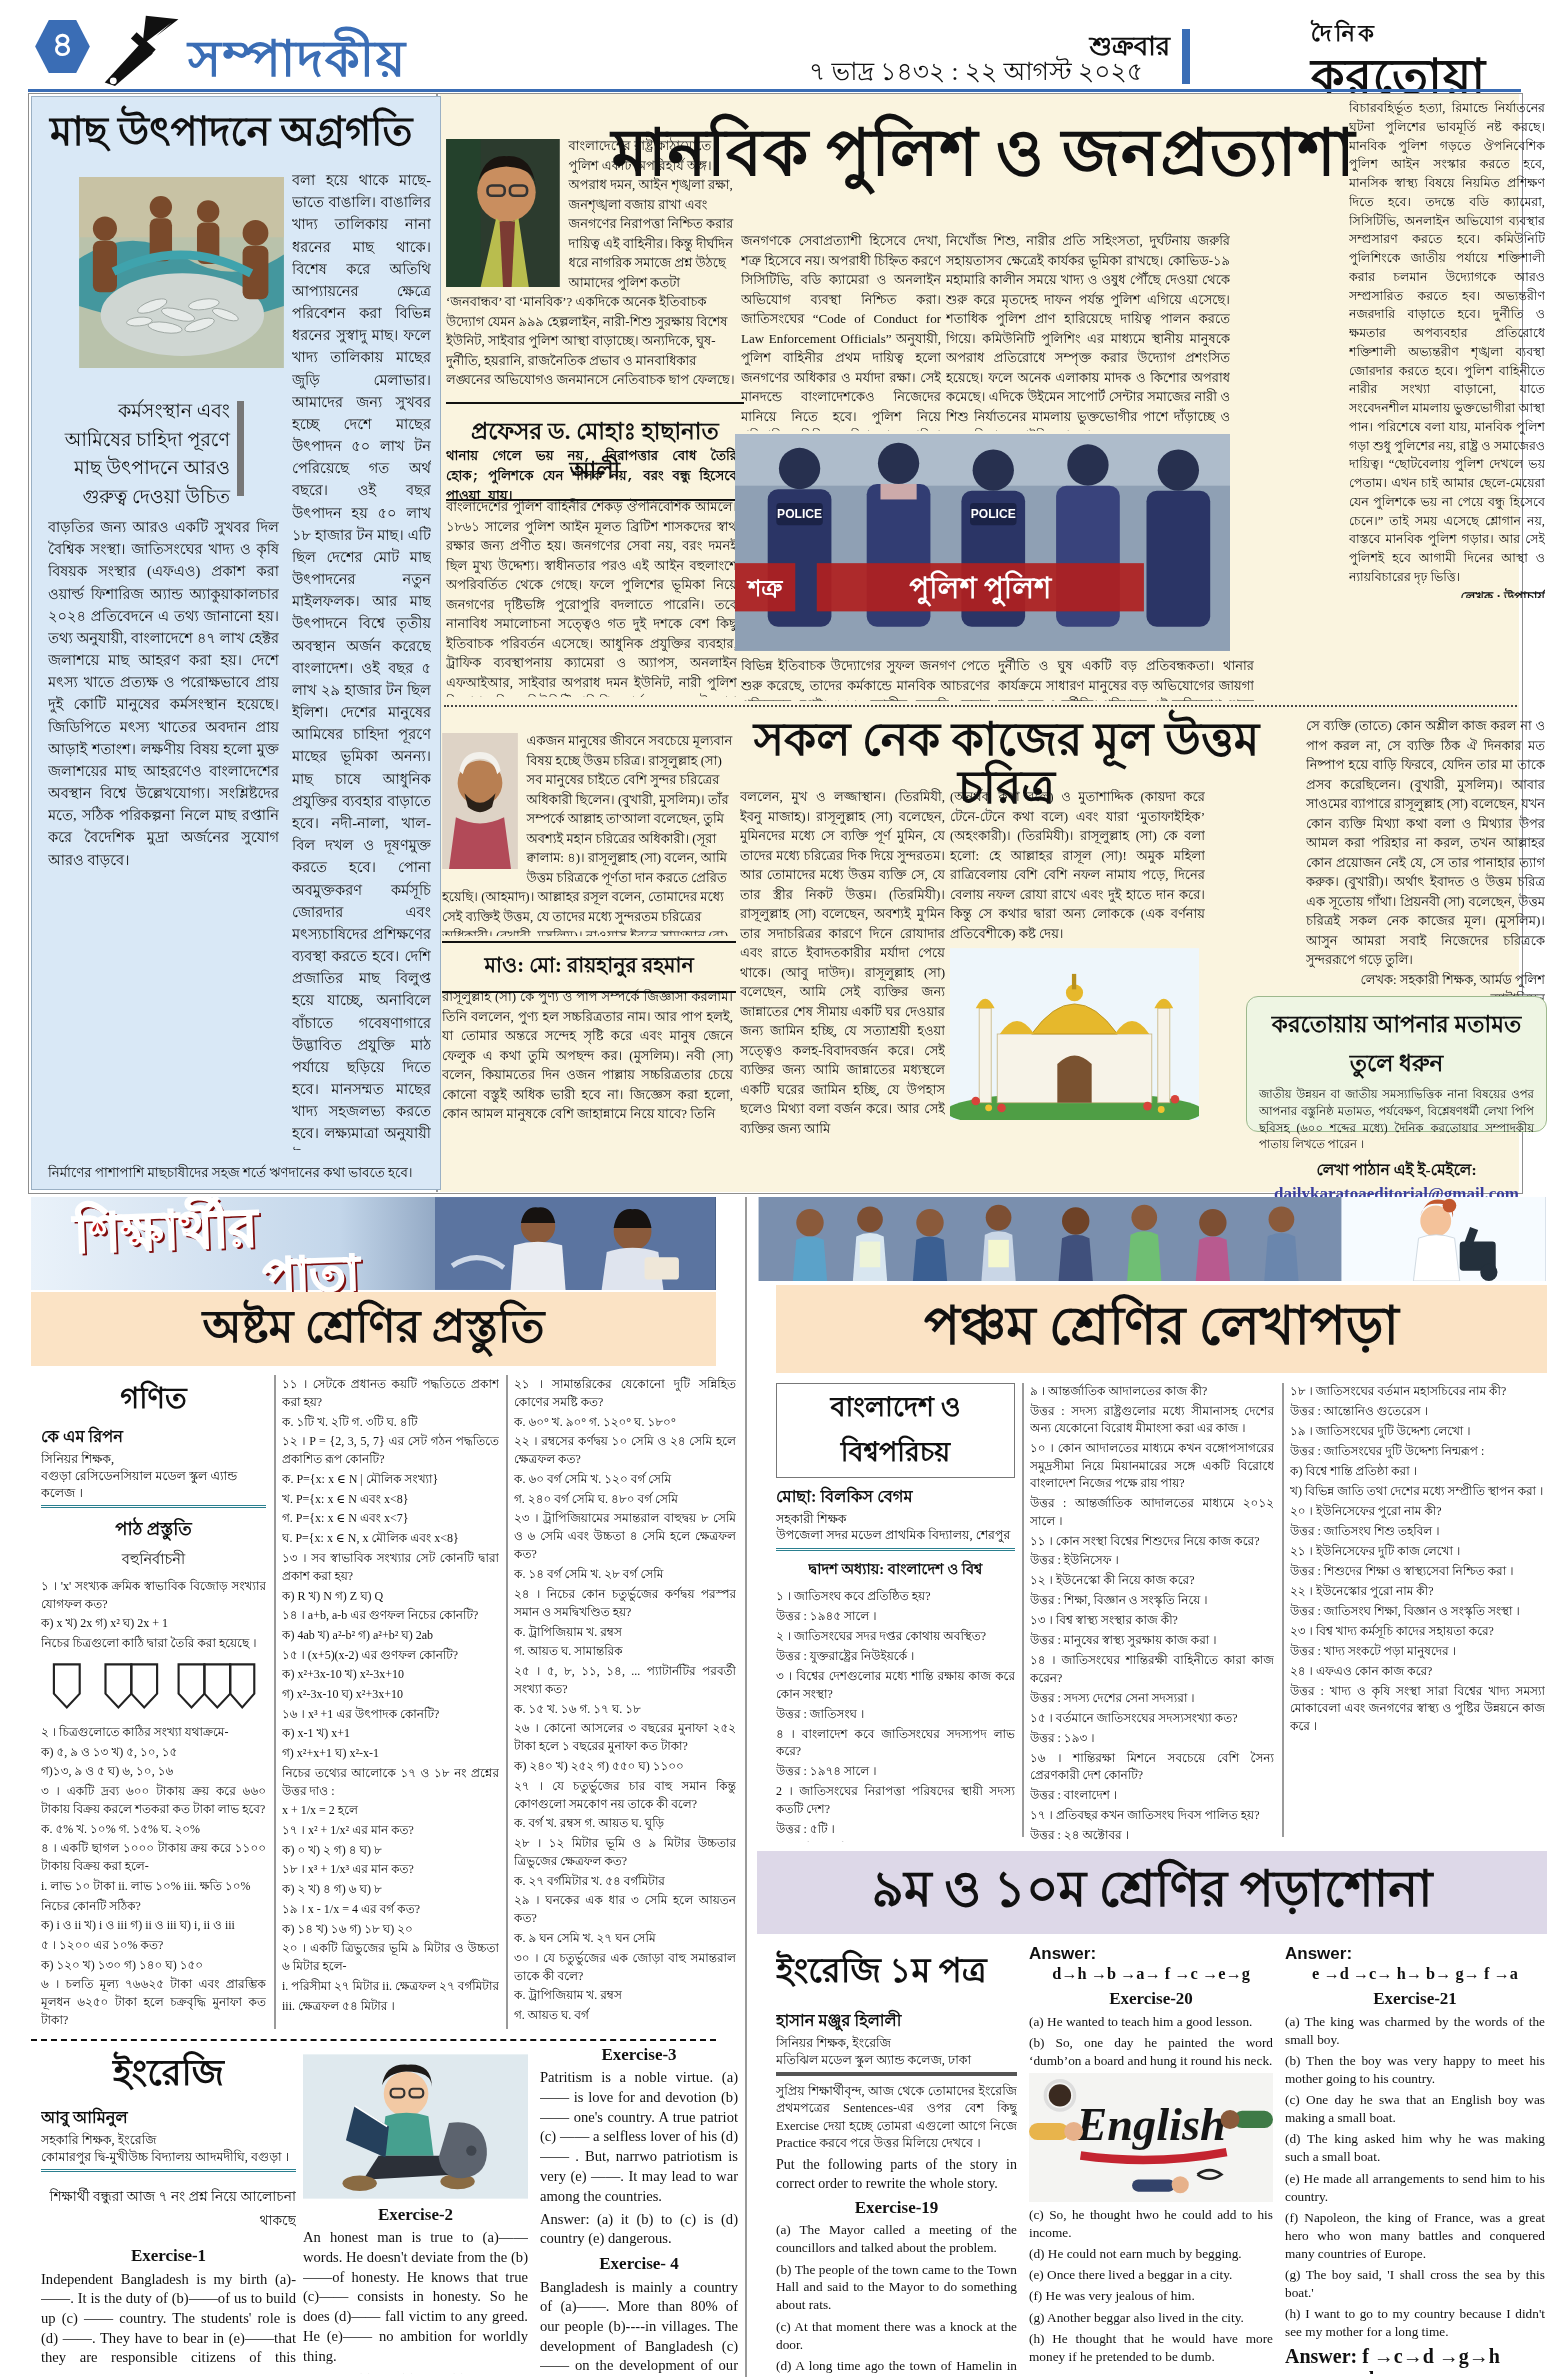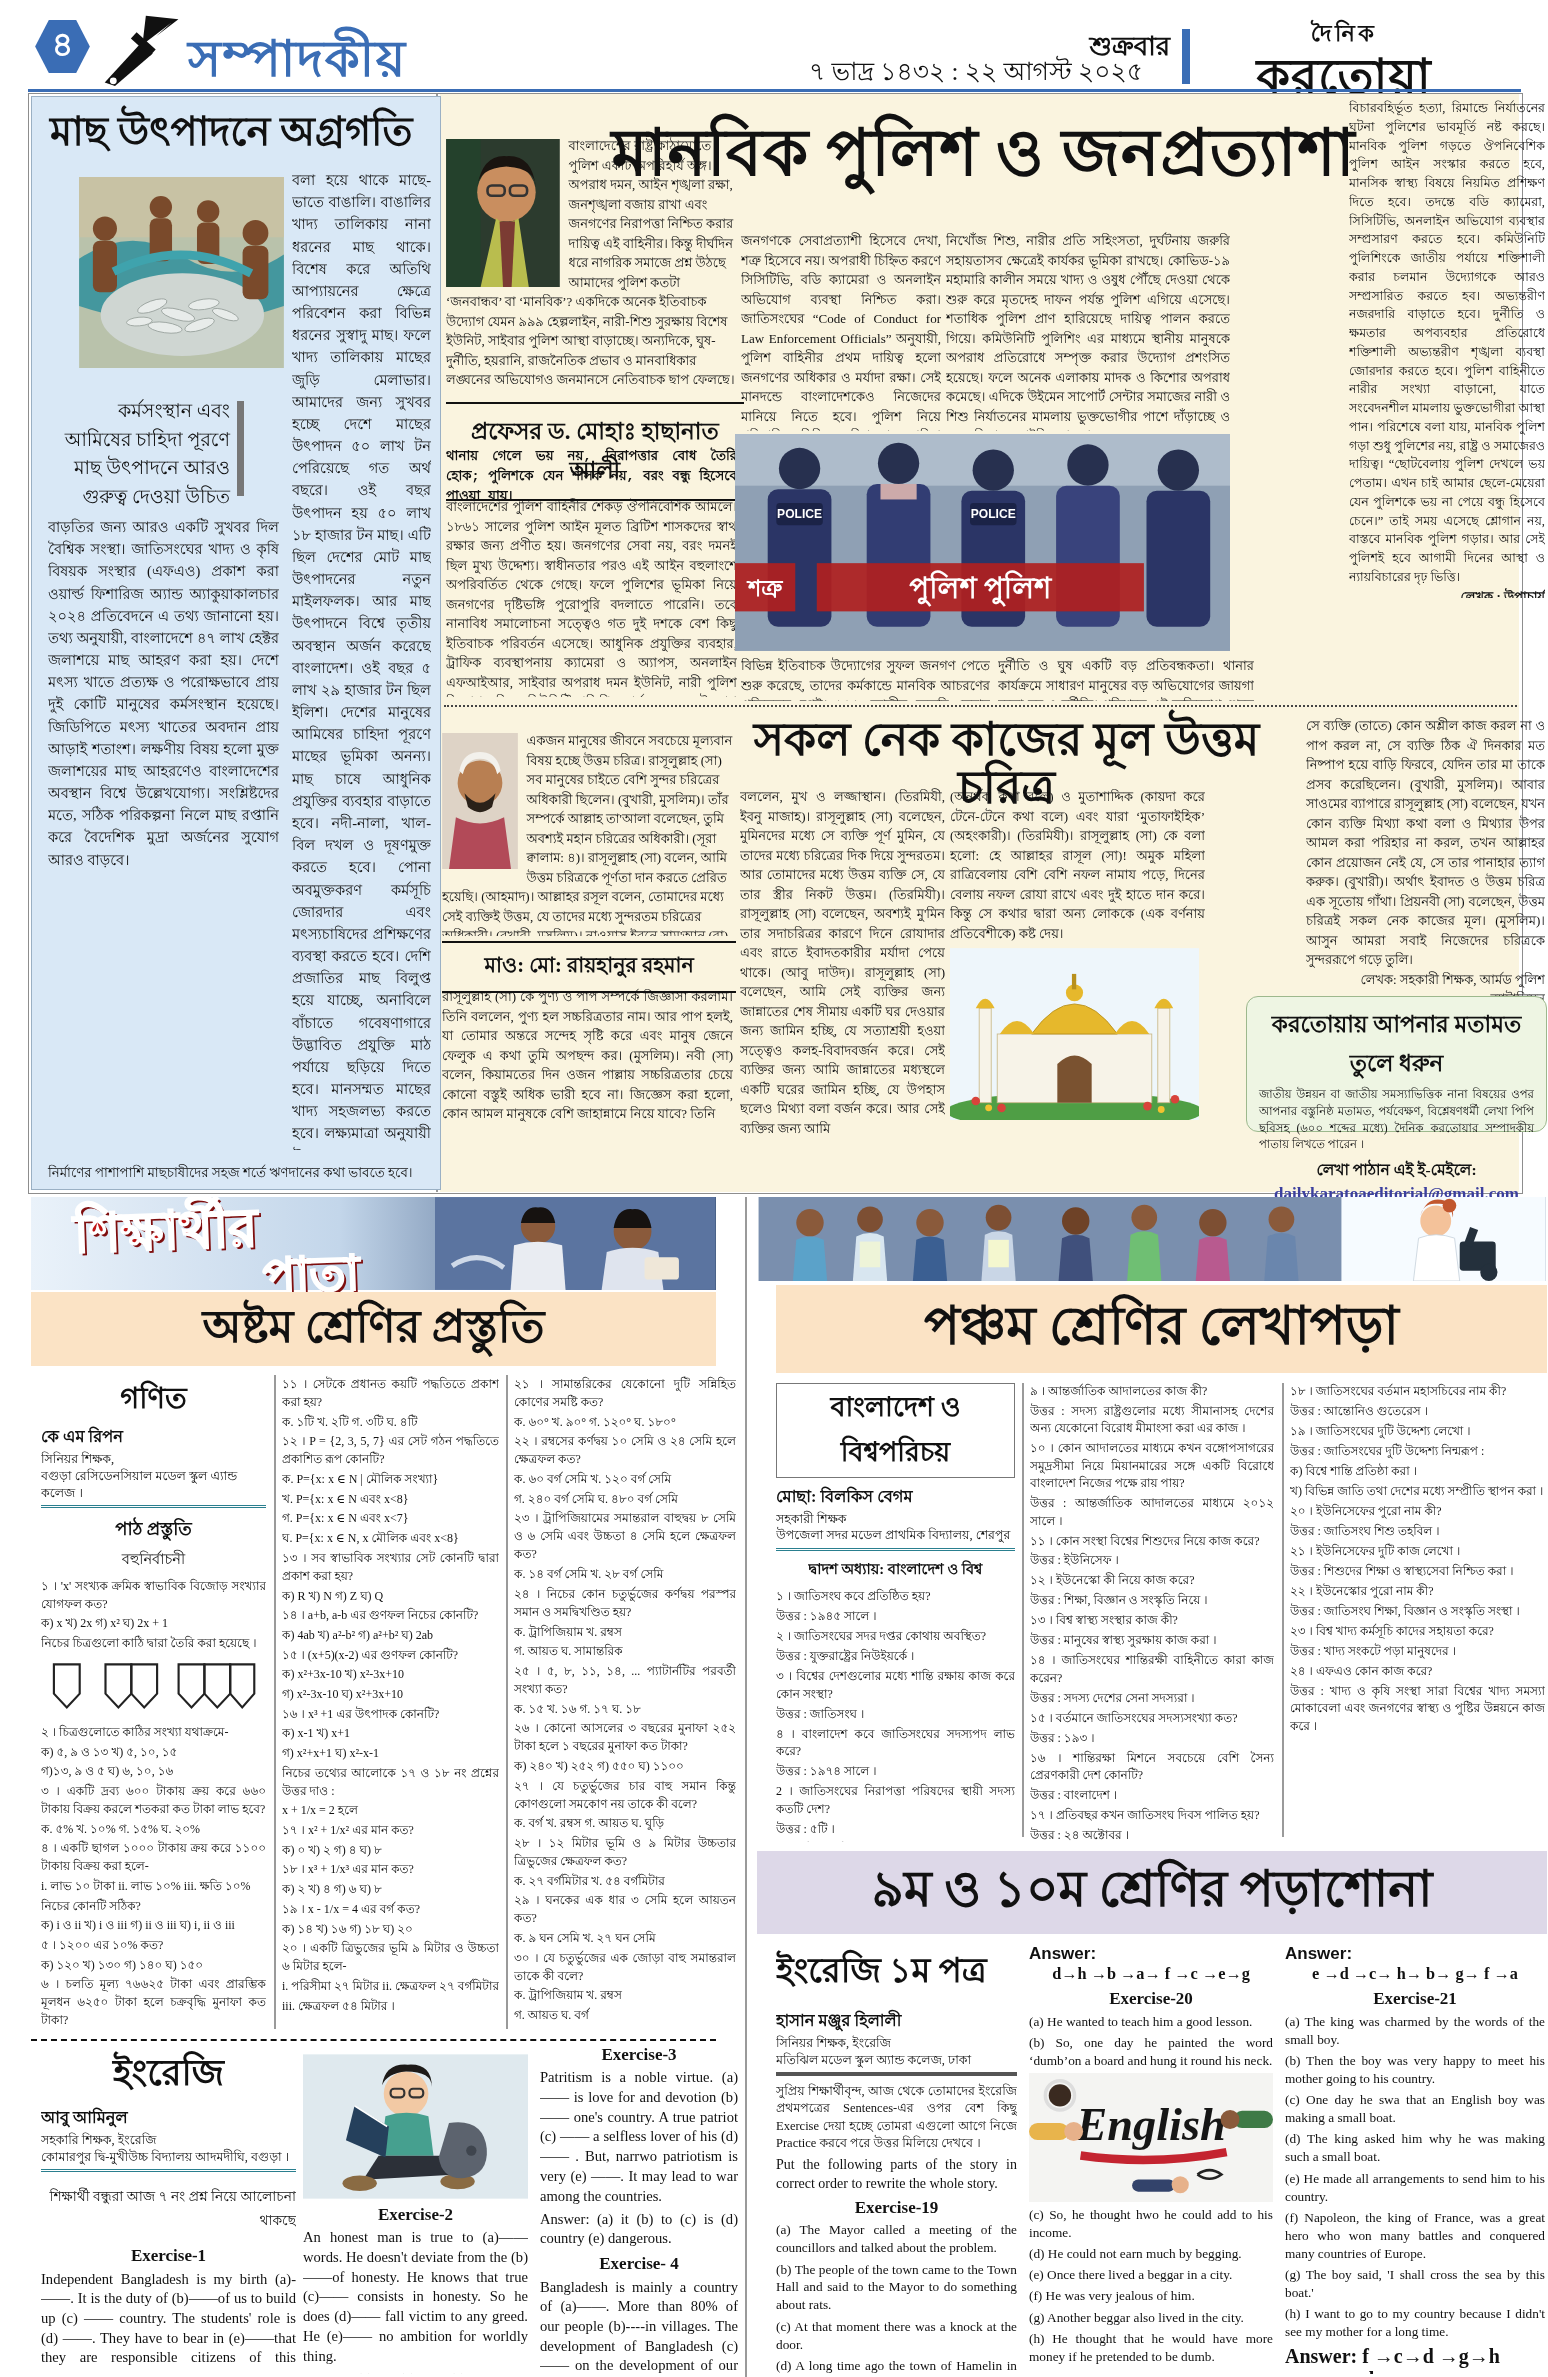--- a/index.html
+++ b/index.html
@@ -74,21 +74,21 @@
       <rect x="40" y="30" width="30" height="10" transform="rotate(42 55 35)" fill="#111"></rect>
     </svg>
   </div>
   <div class="abs sectitle" style="left:188px;top:20.6px;">সম্পাদকীয়</div>
 
   <div class="abs bold" style="left:860px;top:26px;width:310px;text-align:right;font-size:26px;">শুক্রবার</div>
   <div class="abs" style="left:809px;top:52px;width:361px;text-align:left;font-size:25px;">৭ ভাদ্র ১৪৩২ :  ২২ আগস্ট ২০২৫</div>
   <div class="abs vbar" style="left:1182px;top:29px;height:55px;"></div>
   <div class="abs ctr" style="left:1202px;top:15.5px;width:284px;">
     <div class="bold" style="font-size:22.4px;letter-spacing:3.4px;">দৈনিক</div>
-    <div class="bold" style="font-size:48px;line-height:1.0;letter-spacing:0.9px;">করতোয়া</div>
+    <div class="bold" style="font-size:48px;line-height:1.0;letter-spacing:0.9px;text-align:right;">করতোয়া</div>
   </div>
   <div class="abs rule-blue" style="left:27.5px;top:89px;width:1493px;"></div>
 
   <div class="abs frame" style="left:27.5px;top:93px;width:1493px;height:1099px;"></div>
   <div class="abs cream" style="left:440px;top:94px;width:1079px;height:1098px;"></div>
   <div class="abs vline" style="left:436px;top:94px;height:1098px;"></div>
 
   <div class="abs edbox" style="left:31px;top:96px;width:408px;height:1092px;"></div>
   <div class="abs edtitle" style="left:50px;top:110px;width:370px;">মাছ উৎপাদনে অগ্রগতি</div>
 

